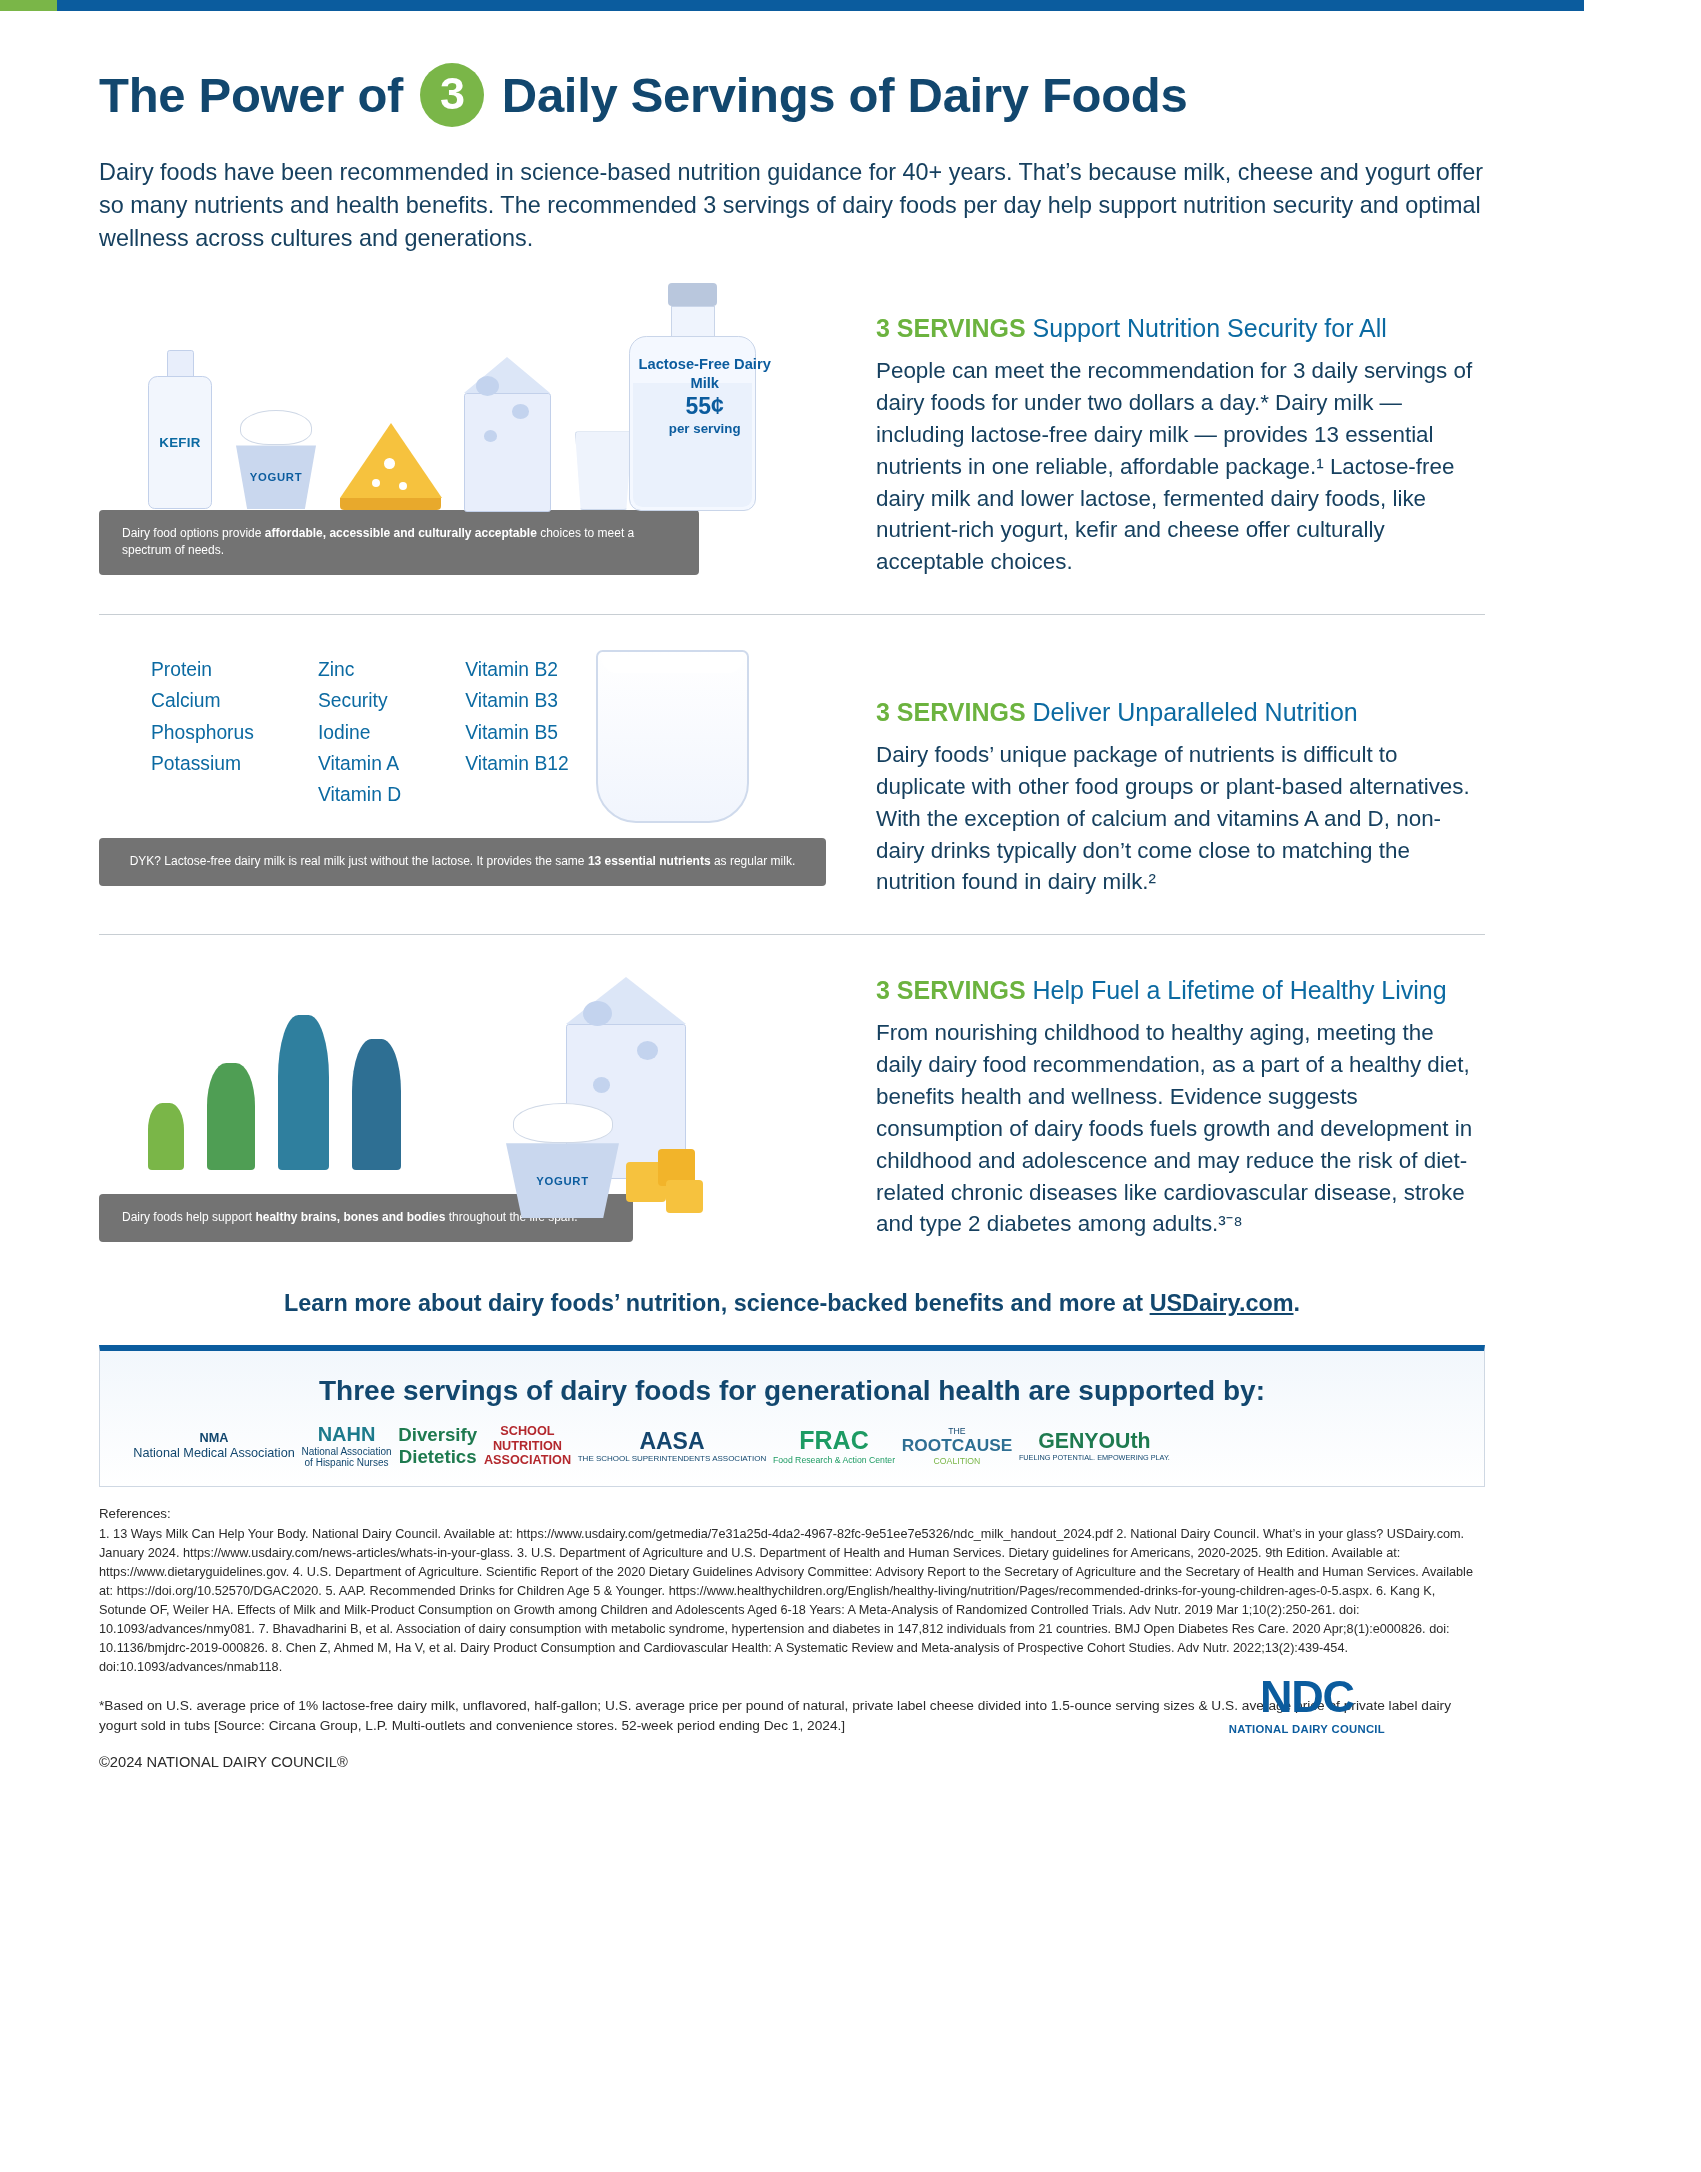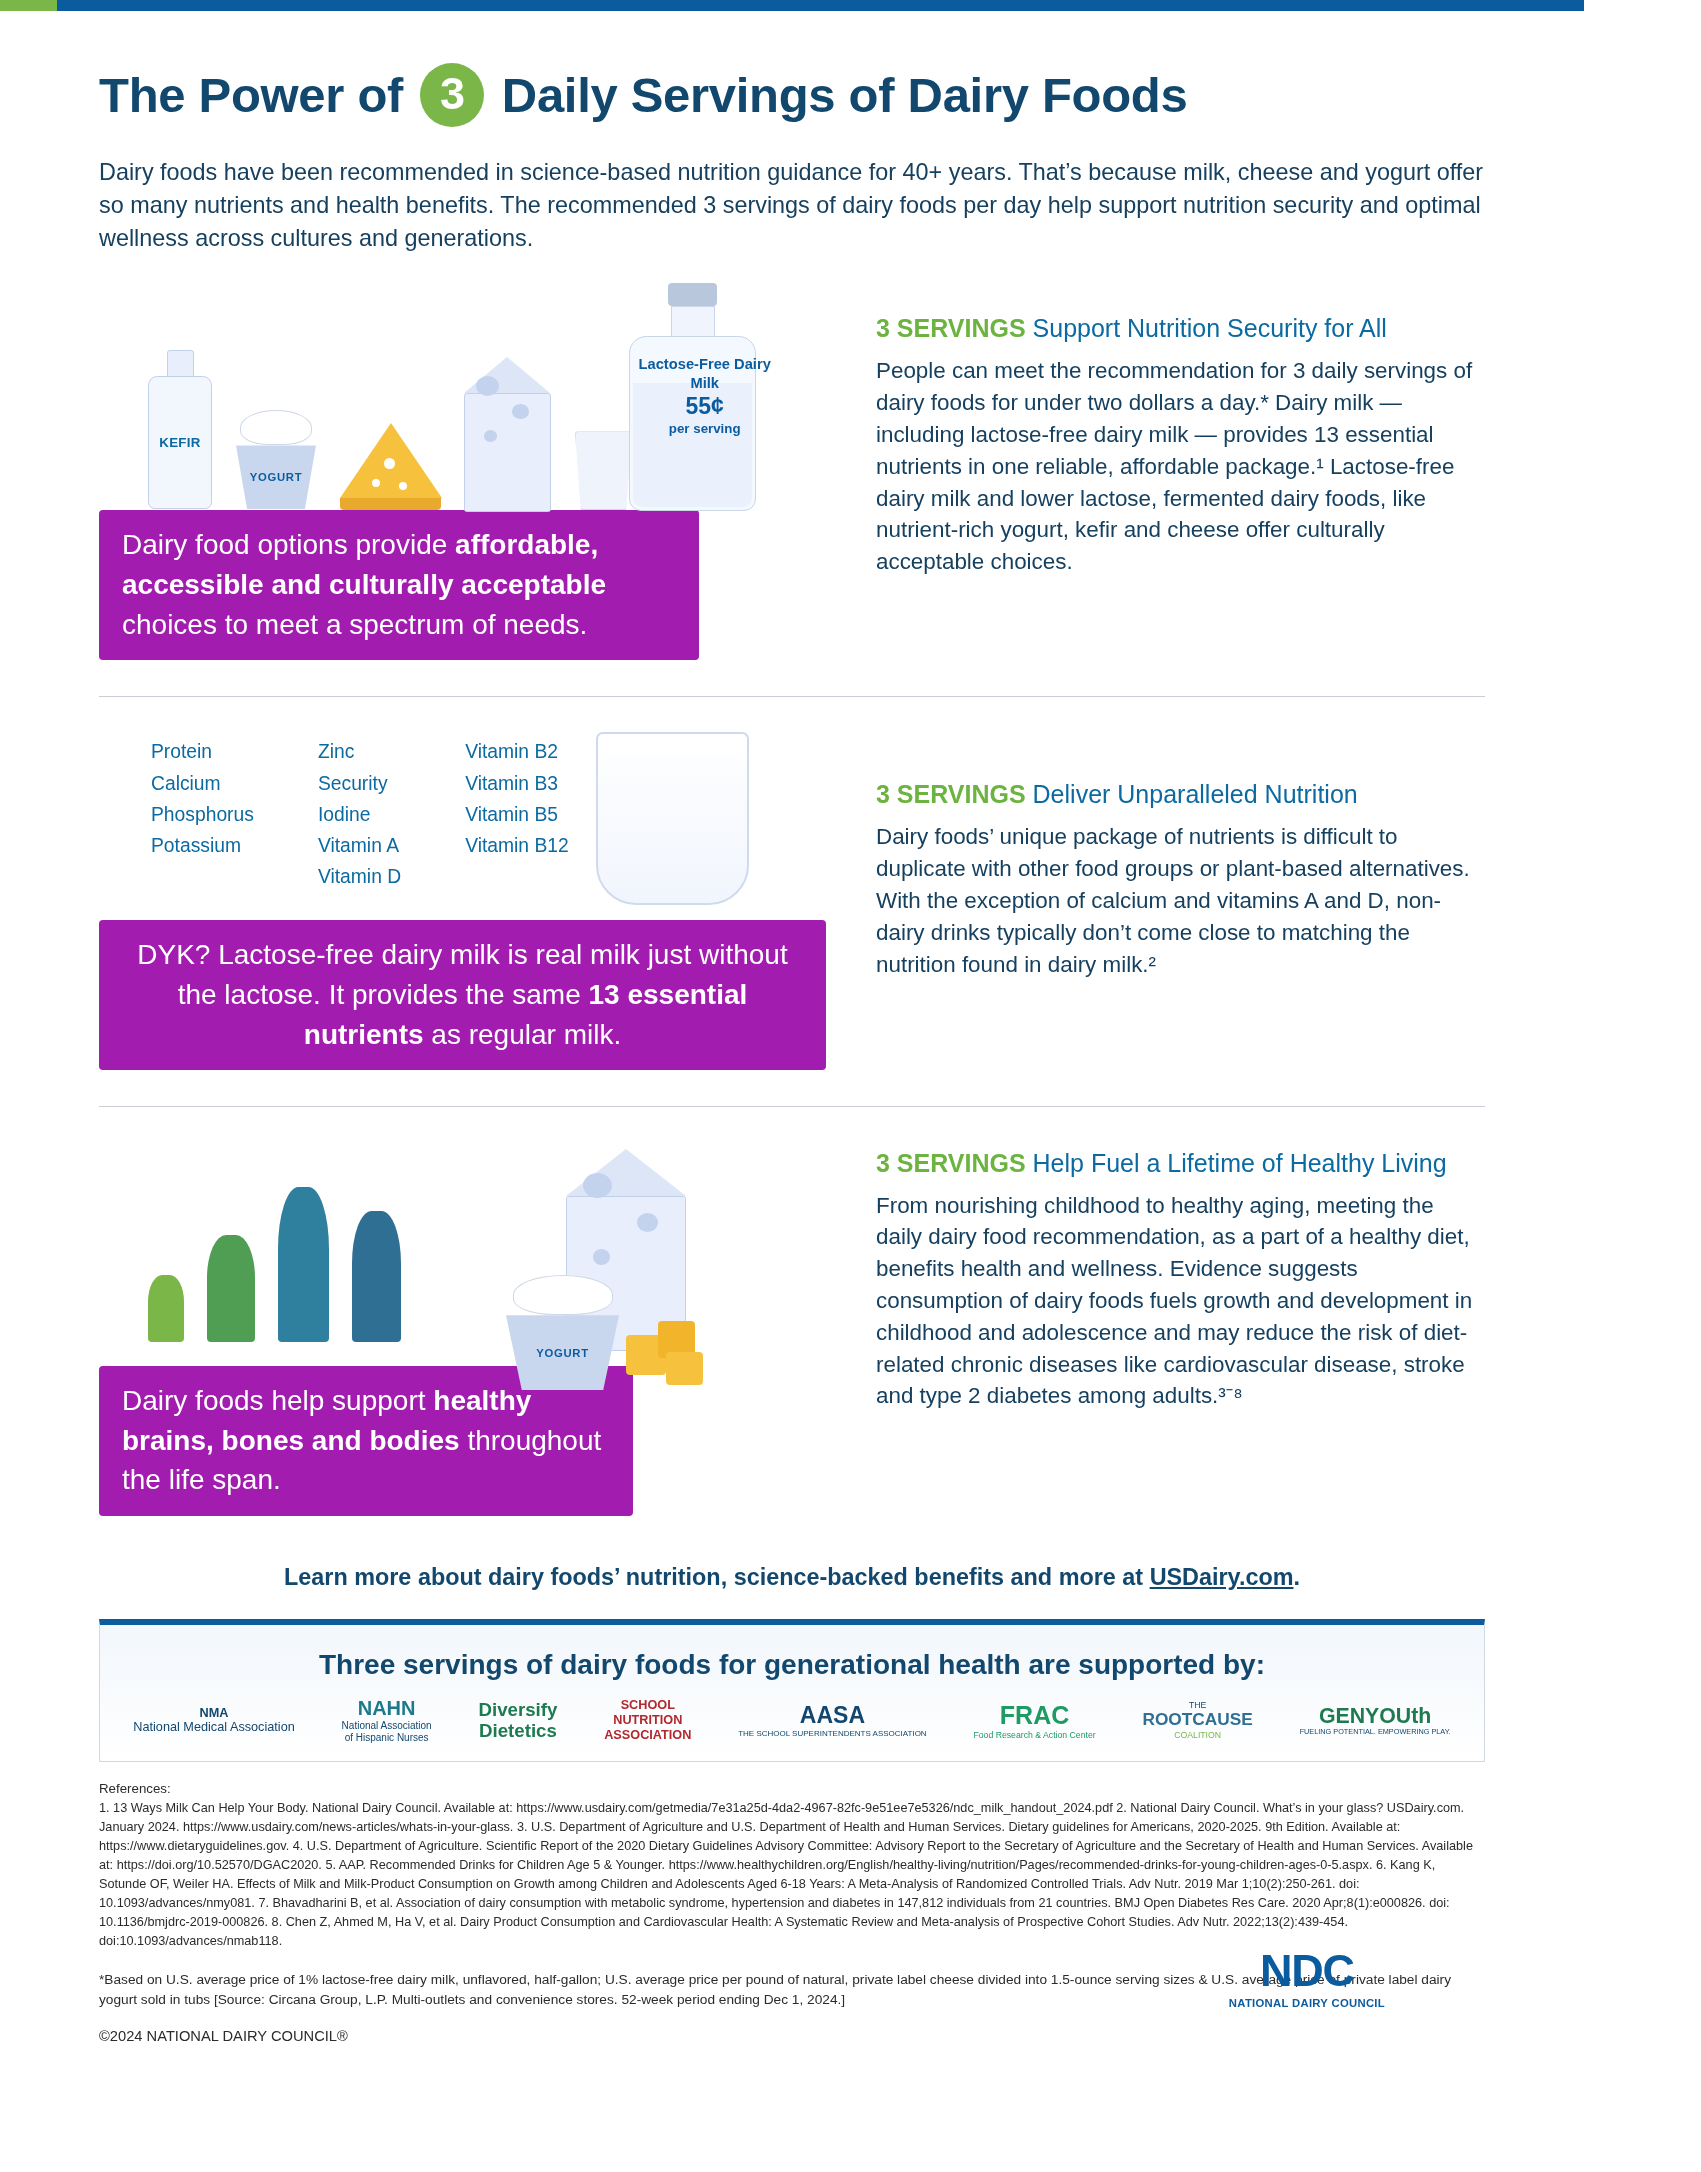--- a/index.html
+++ b/index.html
@@ -68,25 +68,25 @@
   }
   .sec-left { width: 757px; position: relative; }
   .sec-right { flex: 1; padding-top: 23px; }
 
   .sec-head { font-size: 25px; margin: 0 0 12px 0; line-height:1.2;}
   .sec-head .sv { color:#6cb33f; font-weight: bold; }
   .sec-head .rest { color:#0b6aa2; font-weight: normal; }
   .sec-body { font-size: 22.4px; line-height: 1.42; color:#16405f; margin:0; }
 
   .greenbox {
-    background: #a21caf;
+    background: #737373;
     color:#fff;
     border-radius: 4px;
     padding: 14.7px 23px 16px 23px;
-    font-size: 28px;
+    font-size: 12px;
     line-height:1.42;
   }
   .greenbox b { font-weight: bold; }
 
   hr.divider { border:none; border-top:1.3px solid #c8ced3; margin: 36px 0 0 0; }
 
   
   .nutrients {
     display:flex;
     gap: 64px;
@@ -160,21 +160,21 @@
 
   
   .band {
     margin: 28px 0 0 0;
     border: 1.3px solid #cfd8e3;
     border-top: 6.7px solid #0b5c9e;
     background: linear-gradient(#f2f7fc,#ffffff);
     padding: 20px 13.3px 17.3px 13.3px;
   }
   .band h3 { text-align:center; color:#12476e; font-size:28px; margin:4px 0 16px 0;}
-  .logos { display:flex; justify-content:space-between; align-items:center; padding: 0 20px; gap: 6.7px;}
+  .logos { display:flex; align-items:center; padding: 0 20px; gap: 6.7px;}
   .logo { text-align:center; color:#12476e; font-size: 12.7px; line-height:1.15; }
   .logo .big { font-weight:bold; }
 
   .refs { margin-top: 17.3px; font-size: 12.7px; color:#2b2b2b; line-height:1.5; }
   .refs .h { font-size: 13.3px; }
 
   .footnote { margin-top: 18.7px; font-size: 13.7px; color:#2b2b2b; line-height:1.5;}
   .copyright { margin-top: 17.3px; font-size: 14.7px; color:#2b2b2b; }
 
   .ndc { position:absolute; right: 100px; bottom: 35px; text-align:center; color:#0b5c9e;}

